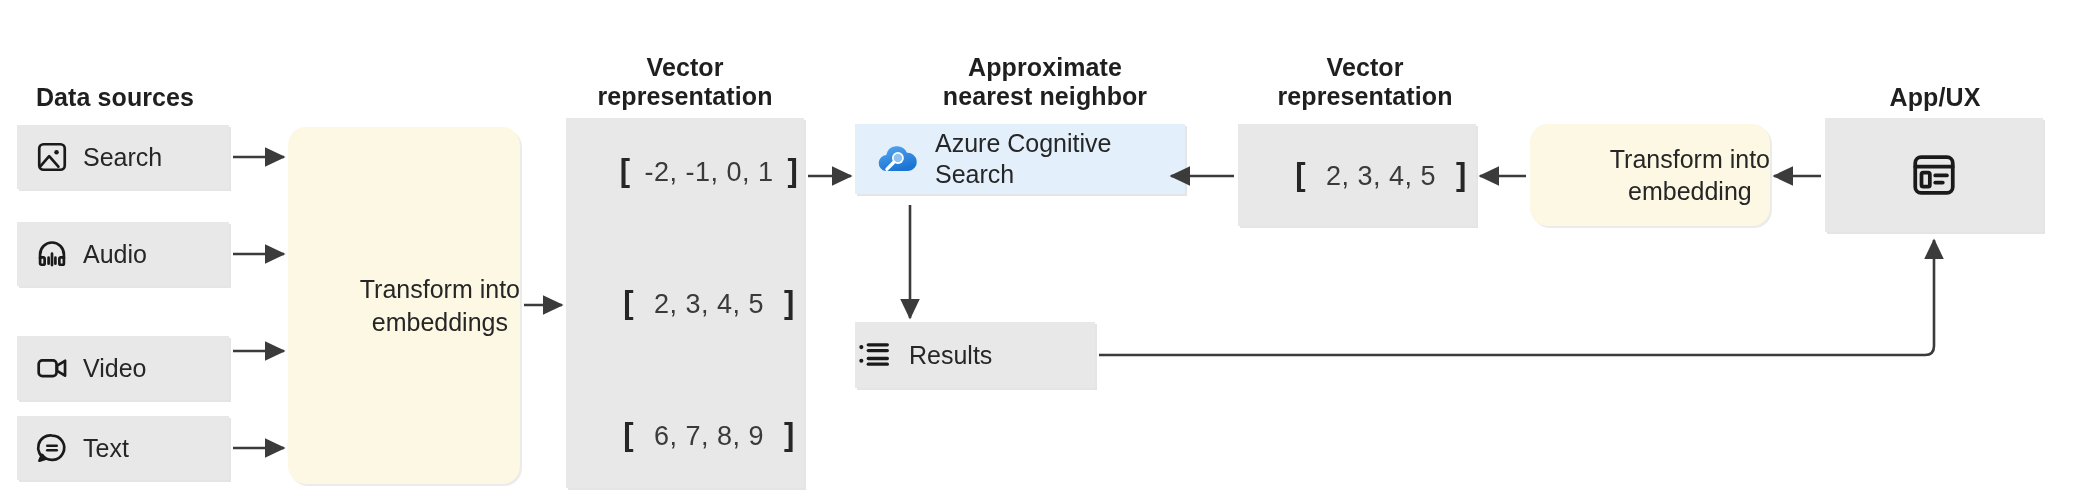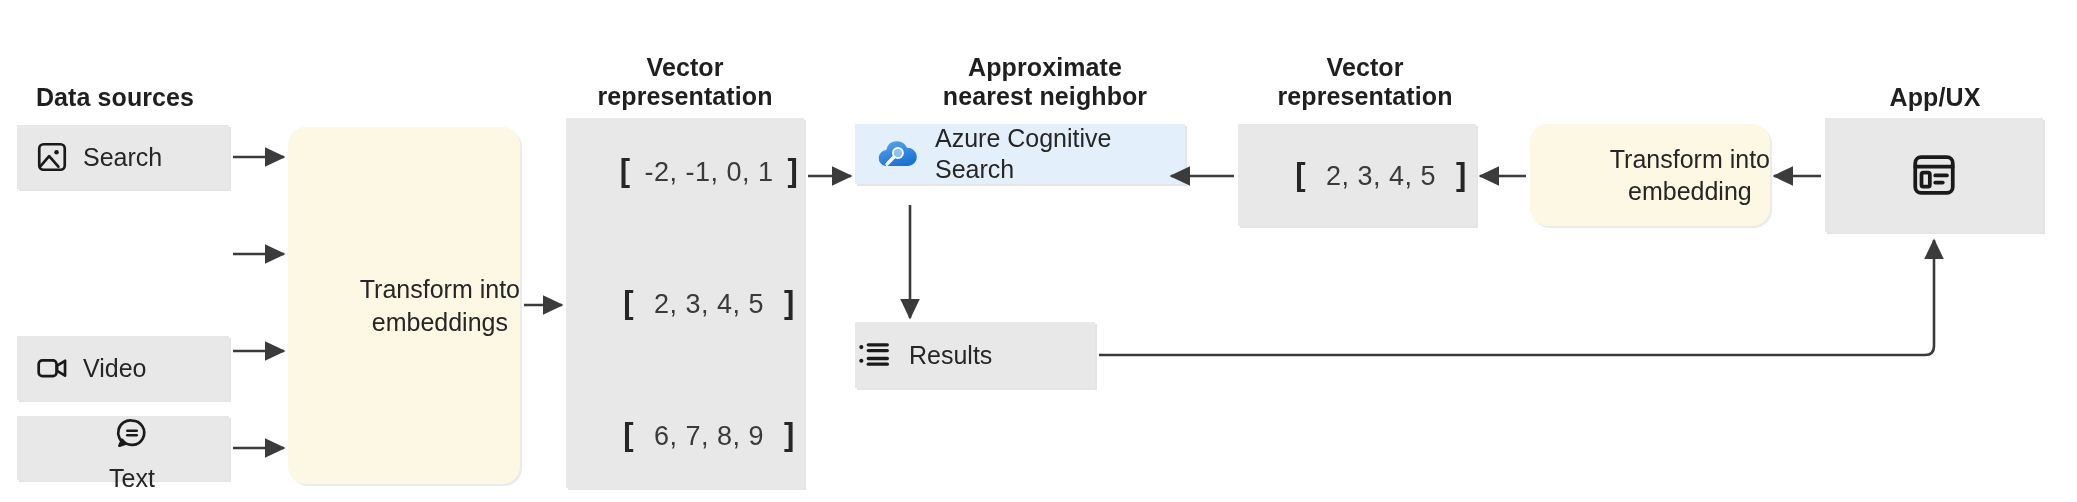--- a/index.html
+++ b/index.html
@@ -52,32 +52,47 @@
     <span class="ico">
       <svg width="34" height="34" viewBox="0 0 24 24" fill="none" stroke="#1a1a1a" stroke-width="1.9" stroke-linecap="round" stroke-linejoin="round">
         <rect x="3" y="3" width="18" height="18" rx="3"></rect>
         <circle cx="15.2" cy="8.6" r="1.6" fill="#1a1a1a" stroke="none"></circle>
         <path d="M3.6 18.8 L10 11.4 L16.5 18.8"></path>
       </svg>
     </span>
     <span class="lbl">Search</span>
   </div>
 
+  <div class="box src" style="left:17px;top:222px;width:212px;height:64px;">
+    <span class="ico">
+      <svg width="34" height="34" viewBox="0 0 24 24" fill="none" stroke="#1a1a1a" stroke-width="1.9" stroke-linecap="round" stroke-linejoin="round">
+        <path d="M3.6 15.2 V12.3 A8.4 8.4 0 0 1 20.4 12.3 V15.2"></path>
+        <path d="M3.6 14.4 h2.3 a0.9 0.9 0 0 1 0.9 0.9 v3.4 a0.9 0.9 0 0 1 -0.9 0.9 h-1.4
+                 a0.9 0.9 0 0 1 -0.9 -0.9 z"></path>
+        <path d="M20.4 14.4 h-2.3 a0.9 0.9 0 0 0 -0.9 0.9 v3.4 a0.9 0.9 0 0 0 0.9 0.9 h1.4
+                 a0.9 0.9 0 0 0 0.9 -0.9 z"></path>
+        <path d="M9.6 14.6 v4.2"></path>
+        <path d="M12 11.8 v8.0"></path>
+        <path d="M14.4 14.6 v4.2"></path>
+      </svg>
+    </span>
+    <span class="lbl">Audio</span>
+  </div>
 
   <div class="box src" style="left:17px;top:336px;width:212px;height:64px;">
     <span class="ico">
       <svg width="34" height="34" viewBox="0 0 24 24" fill="none" stroke="#1a1a1a" stroke-width="1.9" stroke-linecap="round" stroke-linejoin="round">
         <rect x="2.6" y="6.6" width="12.6" height="11.2" rx="2.6"></rect>
         <path d="M15.6 10.4 L21.2 6.9 V17.4 L15.6 14.0 Z"></path>
       </svg>
     </span>
     <span class="lbl">Video</span>
   </div>
 
-  <div class="box src" style="left:17px;top:416px;width:212px;height:64px;flex-direction:column;">
+  <div class="box src" style="left:17px;top:416px;width:212px;height:64px;">
     <span class="ico">
       <svg width="34" height="34" viewBox="0 0 24 24" fill="none" stroke="#1a1a1a" stroke-width="1.9" stroke-linecap="round" stroke-linejoin="round">
         <path d="M12 3.2 a8.6 8.6 0 1 1 -7.0 13.6 L3.1 21.0 L7.4 19.6 A8.6 8.6 0 0 1 12 3.2 Z"></path>
         <path d="M8.7 10.4 h6.6"></path>
         <path d="M8.7 13.6 h6.6"></path>
       </svg>
     </span>
     <span class="lbl">Text</span>
   </div>
 
@@ -91,21 +106,21 @@
       <span class="brk">[</span><span style="padding:0 14px;">-2, -1, 0, 1</span><span class="brk">]</span>
     </div>
     <div class="vecrow">
       <span class="brk">[</span><span style="padding:0 20px;">2, 3, 4, 5</span><span class="brk">]</span>
     </div>
     <div class="vecrow">
       <span class="brk">[</span><span style="padding:0 20px;">6, 7, 8, 9</span><span class="brk">]</span>
     </div>
   </div>
 
-  <div class="acs" style="left:855px;top:124px;width:312px;height:60px;">
+  <div class="acs" style="left:855px;top:124px;width:312px;height:70px;">
     <span class="ico">
       <svg width="46" height="46" viewBox="0 0 48 48">
         <defs>
           <linearGradient id="azgrad" x1="0" y1="0" x2="0.45" y2="1">
             <stop offset="0" stop-color="#57a8ef"></stop>
             <stop offset="1" stop-color="#1b74d4"></stop>
           </linearGradient>
         </defs>
         <path d="M13.2 36.5 A8.4 8.4 0 0 1 13.8 19.8 A11.4 11.4 0 0 1 35.4 17.6
                  A8.0 8.0 0 0 1 37.0 36.5 Z" fill="url(#azgrad)"></path>

